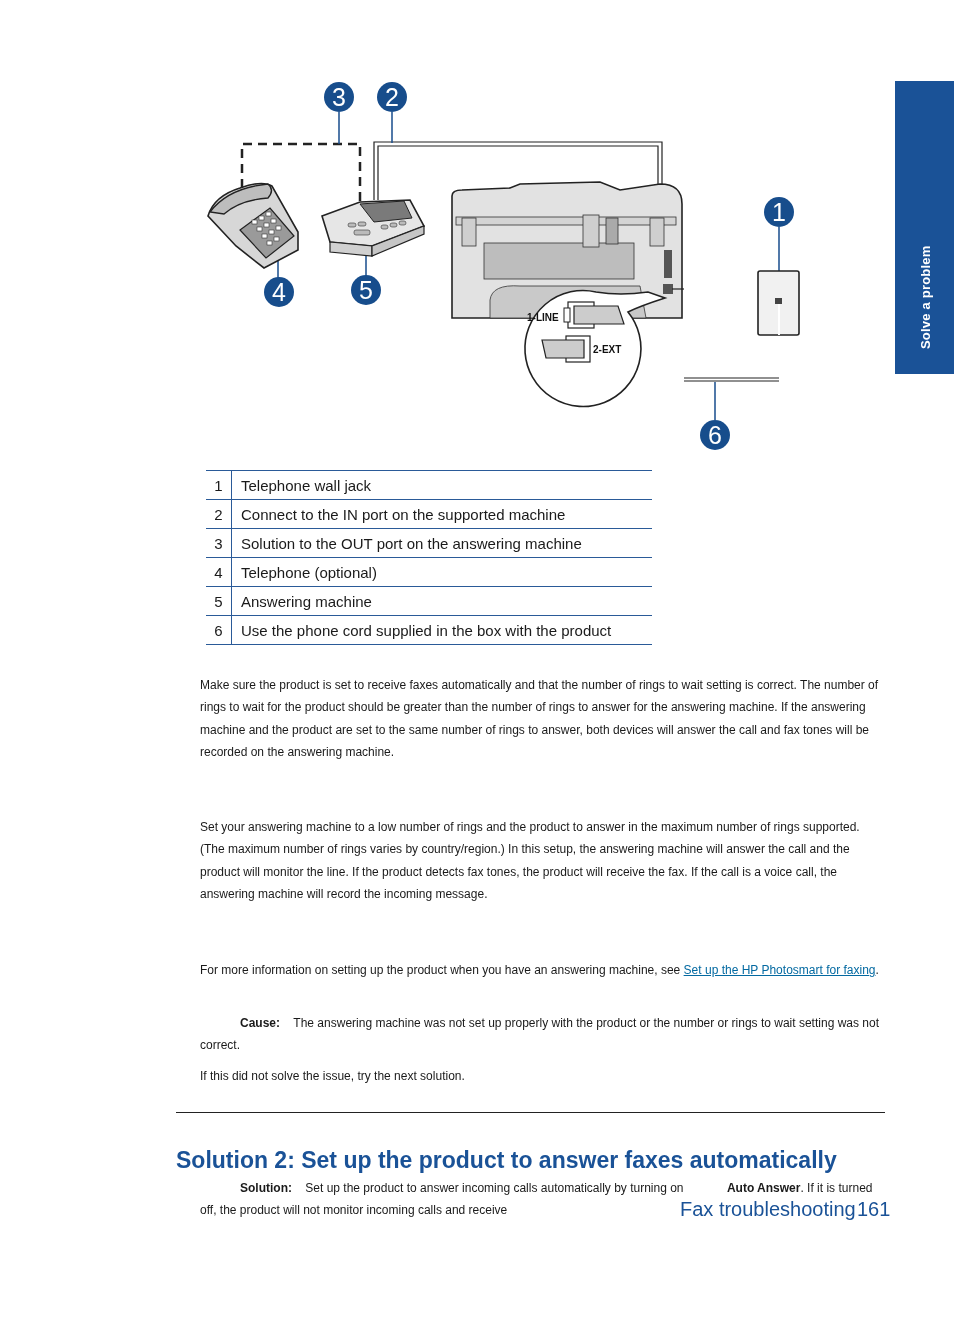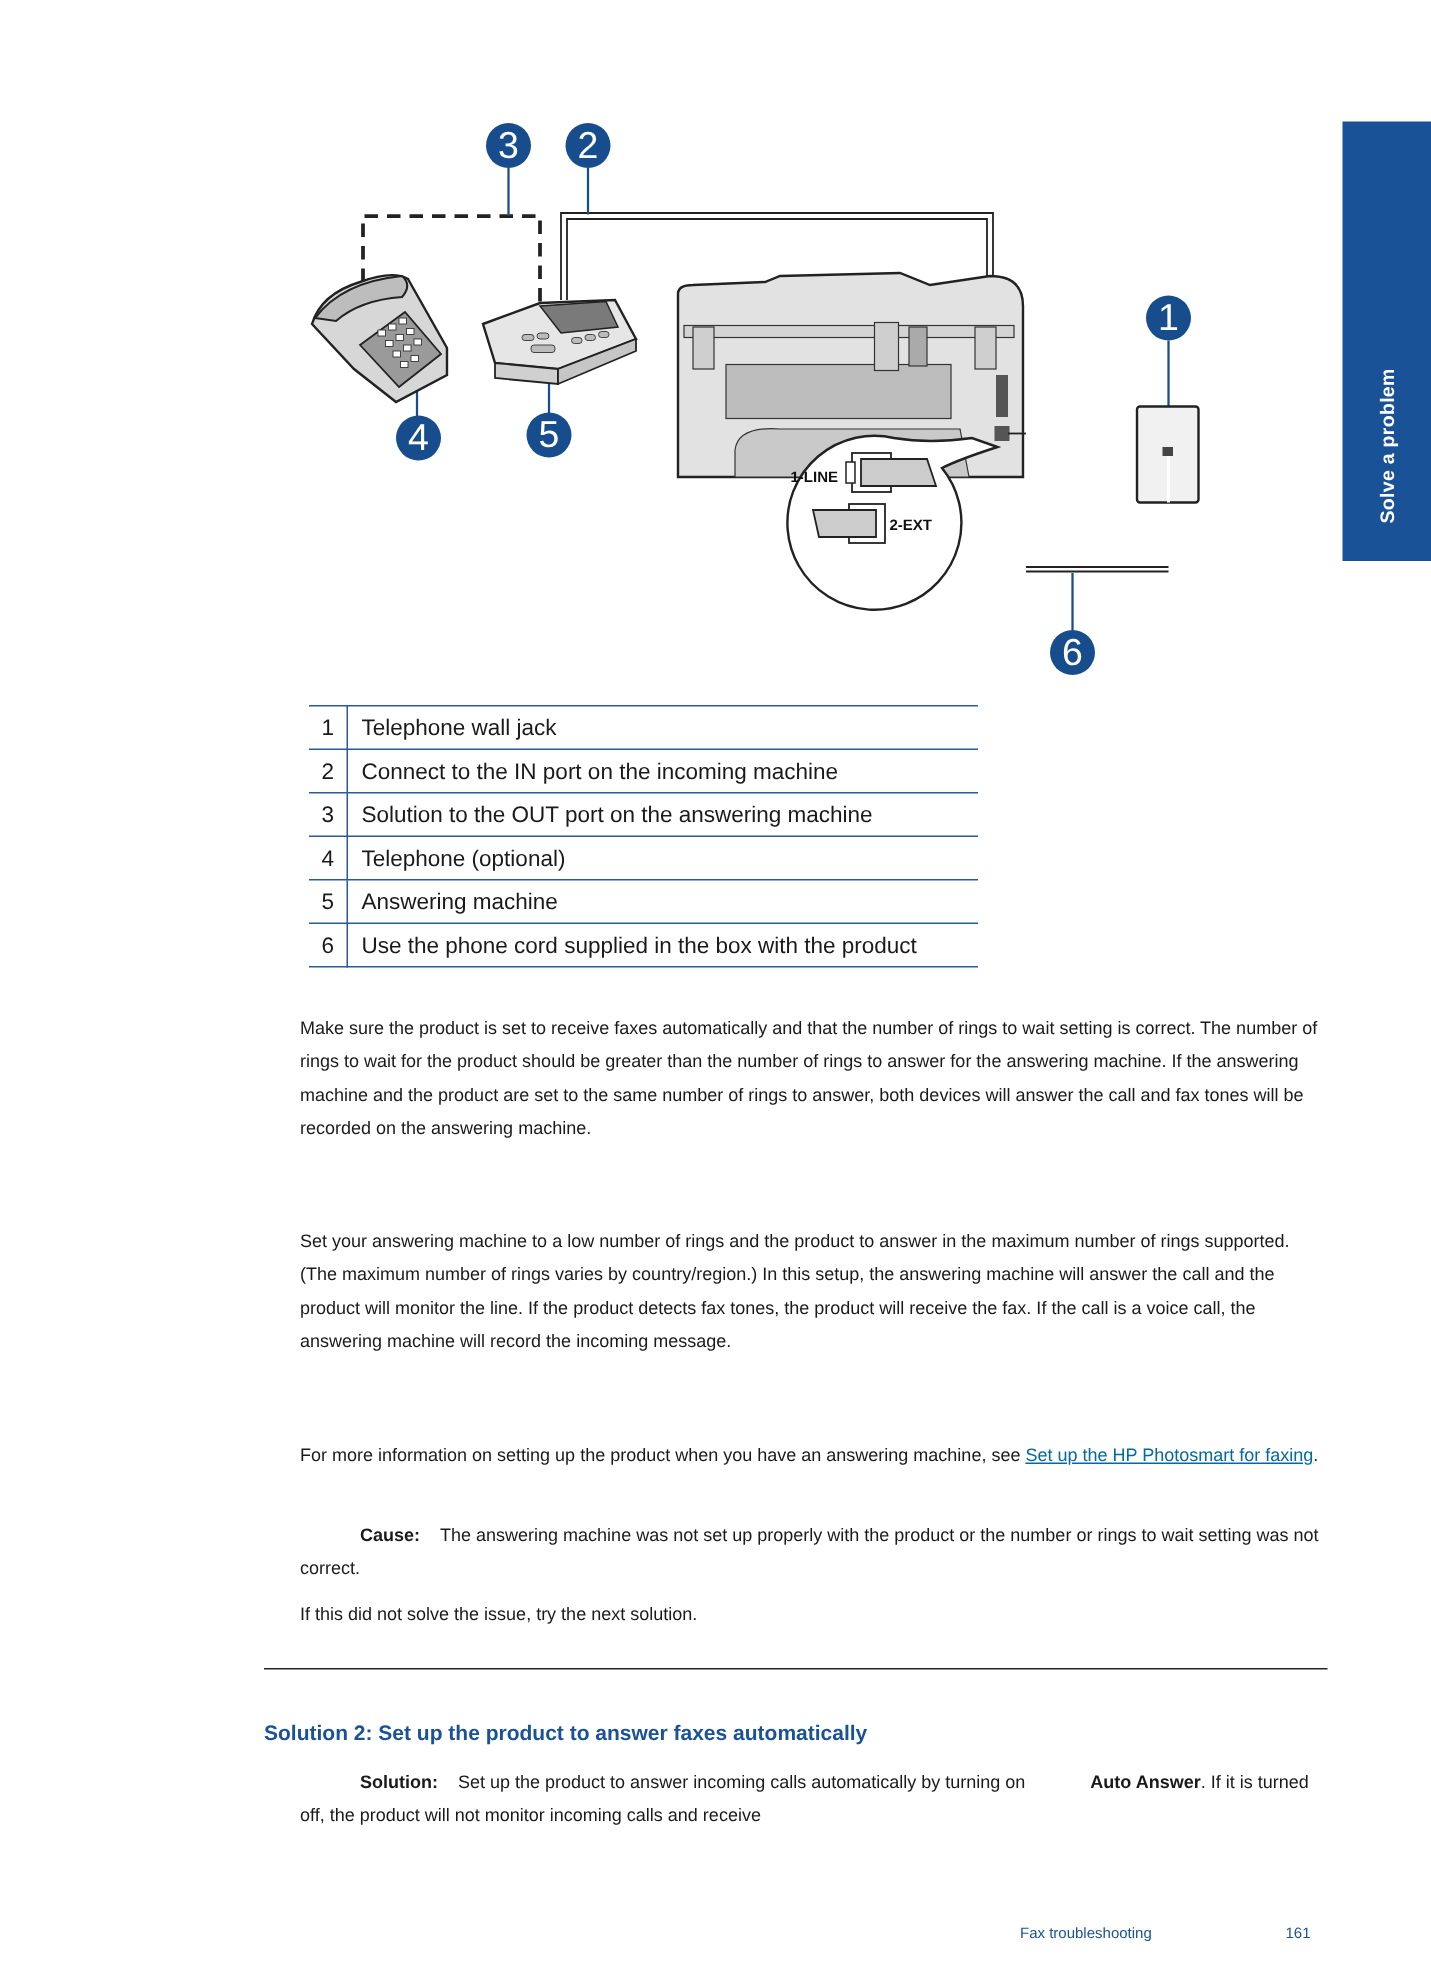--- a/index.html
+++ b/index.html
@@ -17,22 +17,22 @@
   table.legend { position:absolute; left:206px; top:470px; width:446px;
                  border-collapse:collapse; font-size:15px; }
   table.legend td { border-top:1px solid #2a5a98; border-bottom:1px solid #2a5a98;
                     height:28px; padding:0; vertical-align:middle; }
   table.legend td.num { width:25px; text-align:center; border-right:1px solid #2a5a98; }
   table.legend td.desc { padding-left:9px;margin-top:31px; }
   .para { position:absolute; left:200px; width:685px; font-size:12px; line-height:22.4px; margin:0; }
   .para b { font-weight:bold;margin-left:40px; }
   a.link { color:#0369a1; text-decoration:underline; }
   .rule { position:absolute; left:176px; top:1112px; width:709px; height:1px; background:#222; }
-  .h2 { position:absolute; left:176px; top:1147px; font-size:14px; font-weight:bold; color:#1a5297; margin:0; }
-  .footer { position:absolute; top:1284px; font-size:10px; color:#1a5297; }
+  .h2 { position:absolute; left:176px; top:1147px; font-size:23px; font-weight:bold; color:#1a5297; margin:0; }
+  .footer { position:absolute; top:1198px; font-size:20px; color:#1a5297; }
 </style>
 </head>
 <body>
 
 <div class="side-tab">
   <span>Solve a problem</span>
 </div>
 
 <div class="diagram">
   <svg width="954" height="460" style="position:absolute;left:0;top:0">
@@ -135,21 +135,21 @@
 </div>
 
 <table class="legend">
   <tbody>
       <tr>
     <td class="num">1</td>
     <td class="desc">Telephone wall jack</td>
   </tr>
   <tr>
     <td class="num">2</td>
-    <td class="desc">Connect to the IN port on the incoming machine</td>
+    <td class="desc">Connect to the IN port on the supported machine</td>
   </tr>
   <tr>
     <td class="num">3</td>
     <td class="desc">Solution to the OUT port on the answering machine</td>
   </tr>
   <tr>
     <td class="num">4</td>
     <td class="desc">Telephone (optional)</td>
   </tr>
   <tr>

